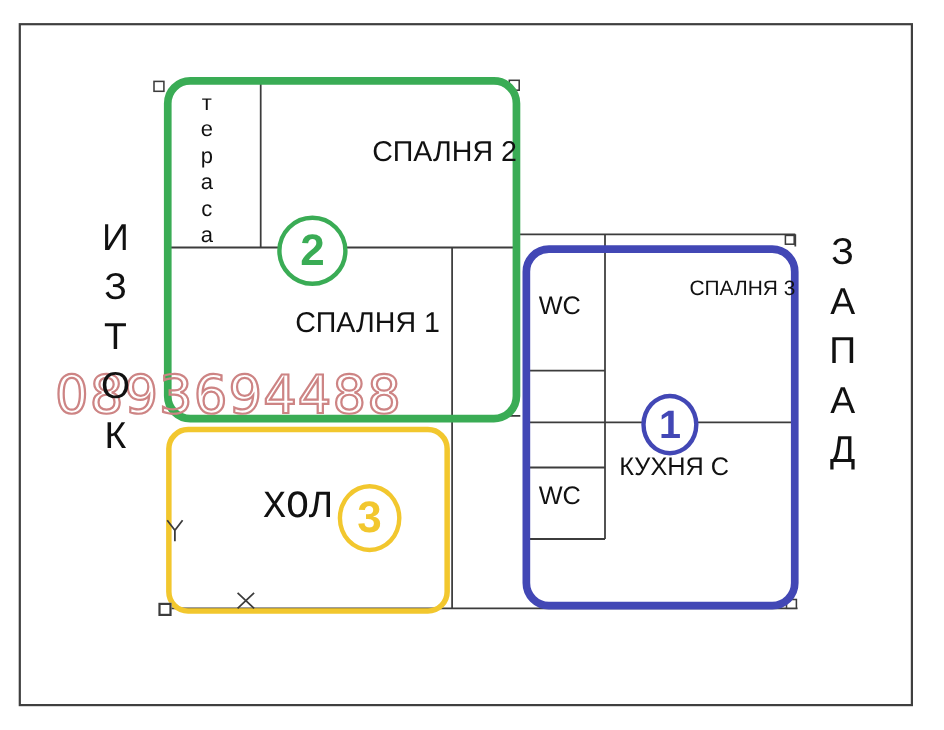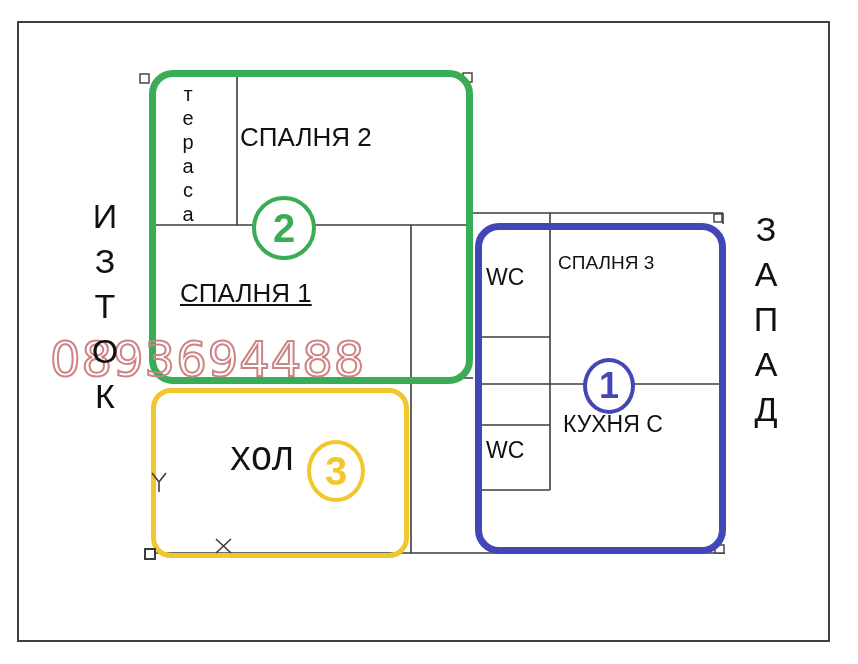--- a/index.html
+++ b/index.html
@@ -98,29 +98,29 @@
     margin-top: 36px;
   }
 
   
   .label {
     position: absolute;
     color: var(--text, #111111);
     z-index: 7;
     white-space: nowrap;
   }
-  .centered { text-align: left; }
+  .centered { text-align: right; }
   .vtext {
     writing-mode: vertical-rl;
     text-orientation: upright;
     white-space: normal;
   }
 
   #label-bedroom2 { left: 240px; top: 122px; width: 230px; font-size: 26px; }
-  #label-bedroom1 { left: 180px; top: 278px; width: 220px; font-size: 26px; text-decoration: underline; }
+  #label-bedroom1 { left: 180px; top: 278px; width: 220px; font-size: 26px; }
   #label-bedroom3 { left: 558px; top: 252px; width: 165px; font-size: 19px; }
   #label-wc-top    { left: 486px; top: 264px; width: 42px; font-size: 23px; }
   #label-wc-bottom { left: 486px; top: 437px; width: 42px; font-size: 23px; }
   #label-hall     { left: 230px; top: 441px; width: 72px; font-size: 35px; font-family: Liberation Mono, monospace; }
   #label-kitchen  { left: 563px; top: 412px; font-size: 23px; line-height: 25px; }
 
   #compass-east { left: 85px;  top: 197px; font-size: 34px; letter-spacing: 7px; }
   #compass-west { left: 746px; top: 210px; font-size: 34px; letter-spacing: 7px; }
   #label-terrace { left: 176px; top: 83px; font-size: 20px; letter-spacing: 2px; }
 

